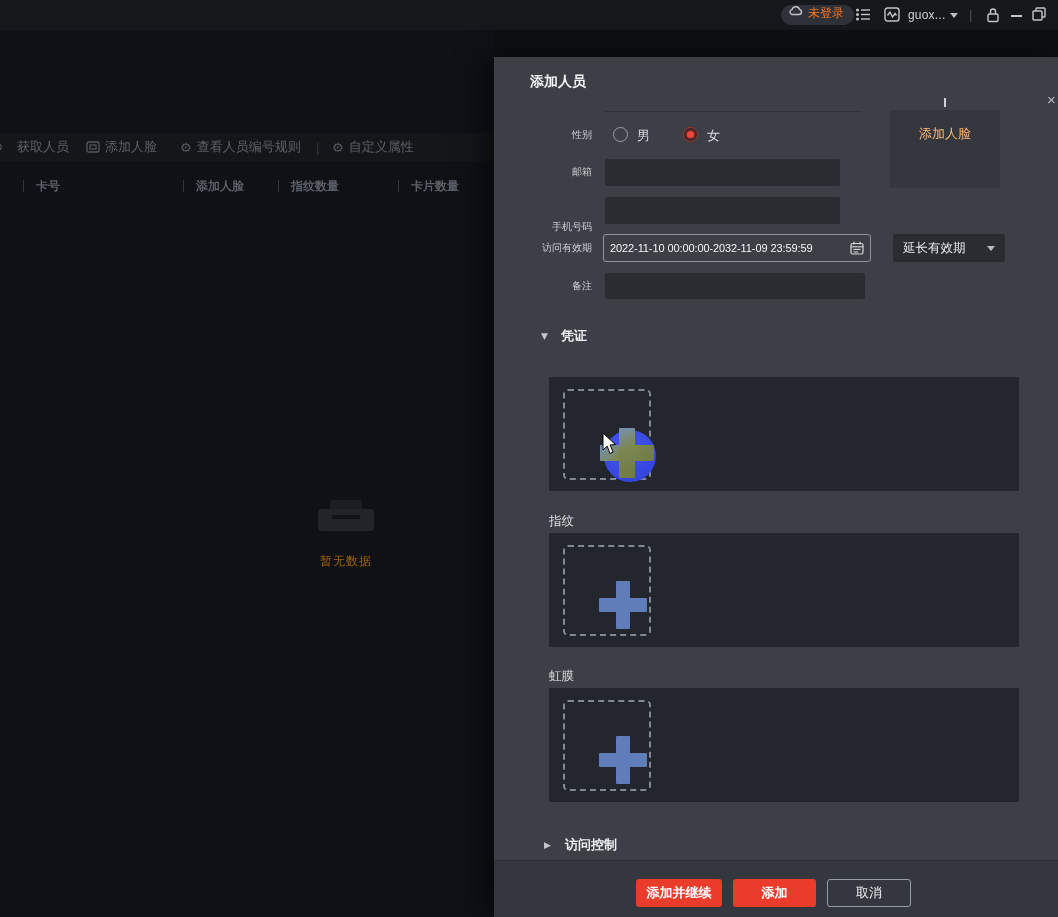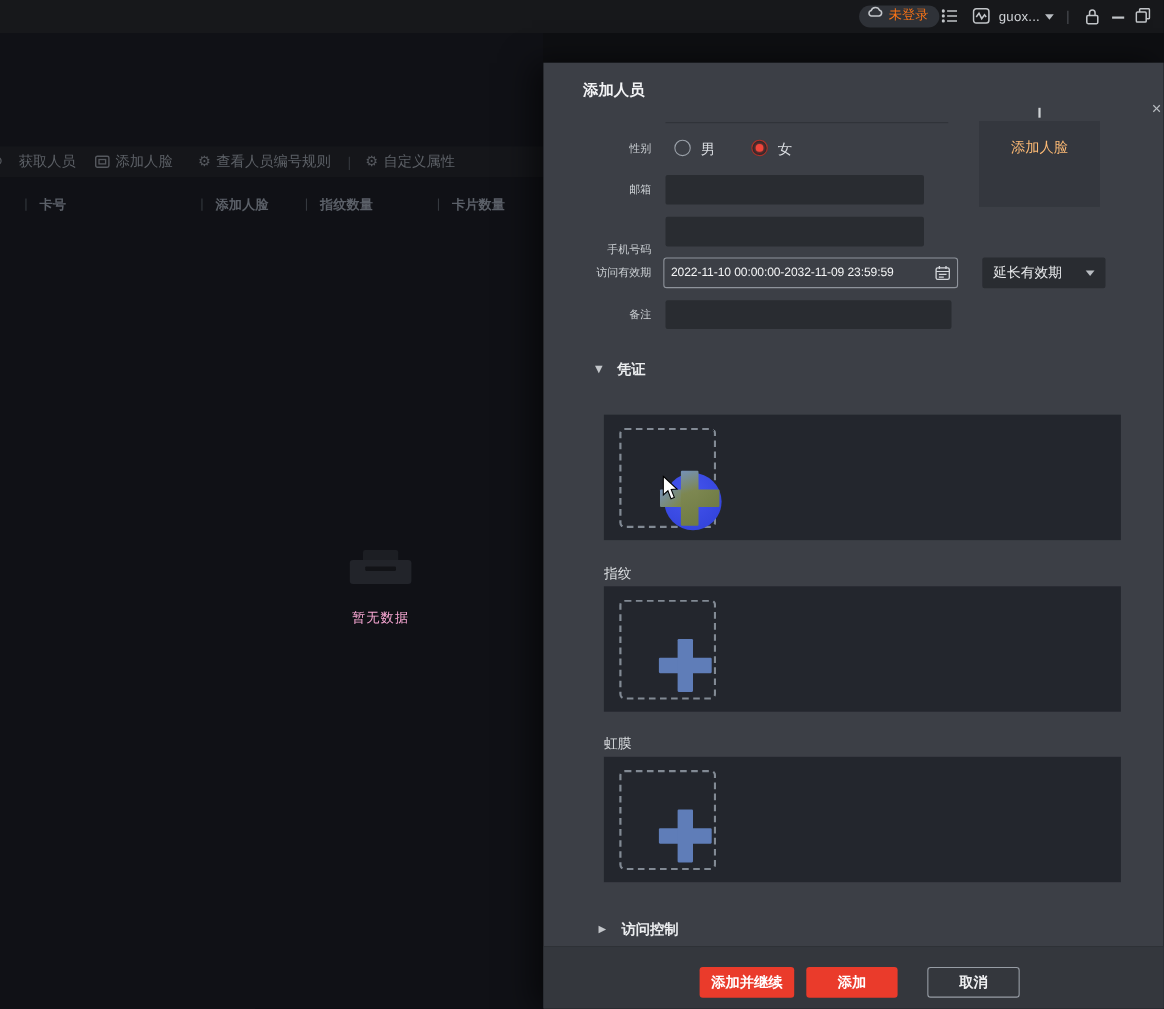--- a/index.html
+++ b/index.html
@@ -27,21 +27,21 @@
   .bt-item { display:flex; align-items:center; gap:5px; position:absolute; white-space:nowrap; }
   .bt-glyph { font-family:"DejaVu Sans", sans-serif; font-size:13px; color:#55585e; }
   .bt-sep { color:#33363c; }
   #bg-header { left:0; top:148px; width:494px; height:20px; color:#5b6068; font-size:12px; font-weight:bold; }
   .th-sep { position:absolute; color:#35393f; font-weight:normal; }
   .th-label { position:absolute; white-space:nowrap;text-align:right; }
   #empty-state { left:296px; top:470px; width:100px; text-align:center; }
   .printer-top { width:32px; height:9px; margin:0 auto; background:#1c1e23; border-radius:2px 2px 0 0; }
   .printer-body { width:56px; height:22px; margin:0 auto; background:#22242a; border-radius:3px; position:relative; }
   .printer-slot { position:absolute; left:14px; top:6px; width:28px; height:4px; background:#121317; border-radius:1px; }
-  #empty-text { margin-top:22px; color:#f9a8d4; font-size:12px; letter-spacing:1px; }
+  #empty-text { margin-top:22px; color:#a16207; font-size:12px; letter-spacing:1px; }
 
   
   #dialog { left:494px; top:57px; width:564px; height:860px; background:#3c3f46; overflow:hidden;
     box-shadow:-10px 0 26px rgba(0,0,0,.55); color:#e8eaec; }
   #dlg-title { left:36px; top:16px; font-size:14px; font-weight:bold; color:#f2f3f5; }
   #dlg-close { left:553px; top:34px; font-size:15px; color:#b9bdc2; }
   #name-underline { left:111px; top:54px; width:257px; height:1px; background:#2f3238; }
 
   .fld-label { left:15px; width:83px; text-align:right; font-size:10px; color:#ccd0d4; white-space:nowrap; }
   .dk-input { background:#292c31; border-radius:2px; }
@@ -75,21 +75,21 @@
   .plus.card .h { background:linear-gradient(135deg,#7591b8 0%,#7d8751 45%,#6f7b43 100%); }
   .plus.card .v { background:linear-gradient(160deg,#7591b8 0%,#7d8751 40%,#6f7b43 100%); }
   #ripple { position:absolute; left:39px; top:39px; width:52px; height:52px; border-radius:50%;
     background:radial-gradient(circle at 40% 35%, #4656f0, #2e3fd6); }
 
   #dlg-divider { left:0; top:803px; width:564px; height:1px; background:#2e3136; }
   #dlg-footer { left:0; top:804px; width:564px; height:56px; background:#34373d; }
   .btn { position:absolute; top:18px; height:28px; border-radius:3px; font-size:13px; font-weight:bold;
     color:#ffffff; display:flex; align-items:center; justify-content:center; }
   .btn.red { background:#ea3b2b; }
-  .btn.ghost { background:transparent; border:1px solid #979da5; color:#f0f1f3; font-weight:bold;margin-left:16px; }
+  .btn.ghost { background:transparent; border:1px solid #979da5; color:#f0f1f3; font-weight:normal; }
 </style>
 </head>
 <body>
 
 <div id="stage">
 
   <div id="topbar" class="abs">
     <div id="login-pill" class="abs">
       <svg width="15" height="11" viewBox="0 0 15 11">
         <path d="M4 9.5h7a2.6 2.6 0 0 0 .6-5.1A4 4 0 0 0 4 4.6 2.5 2.5 0 0 0 4 9.5z" class="tb-icon"></path>

